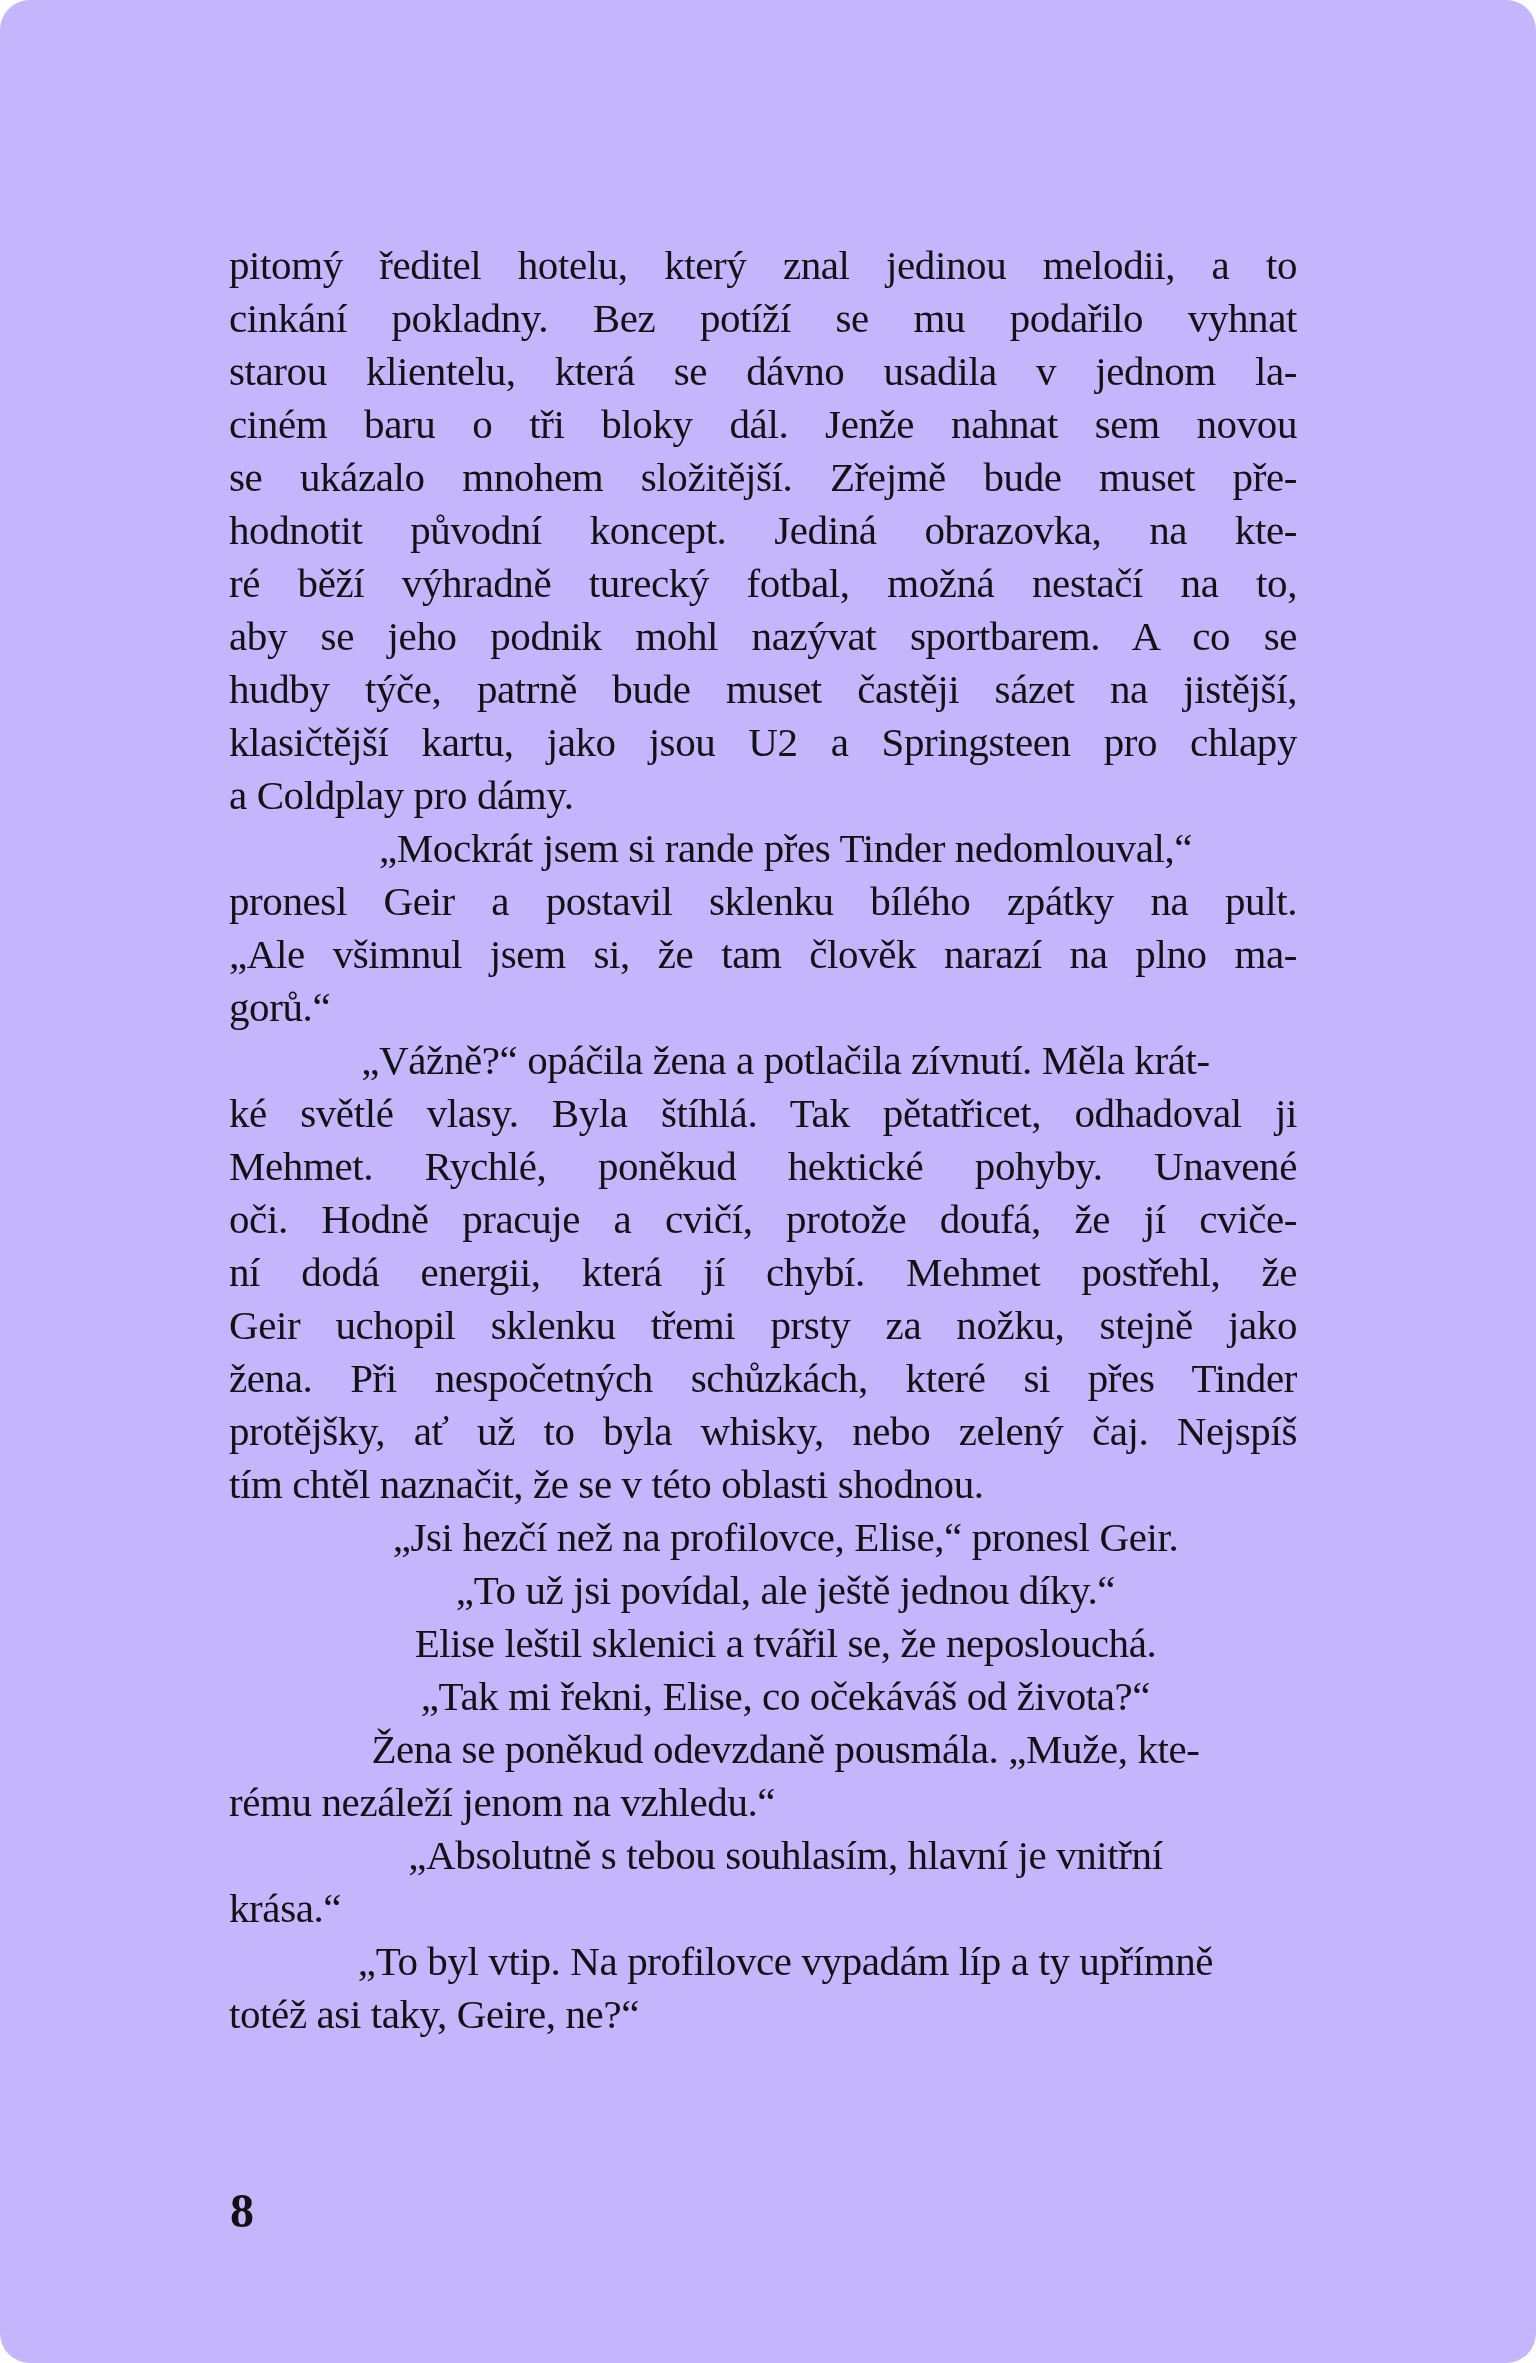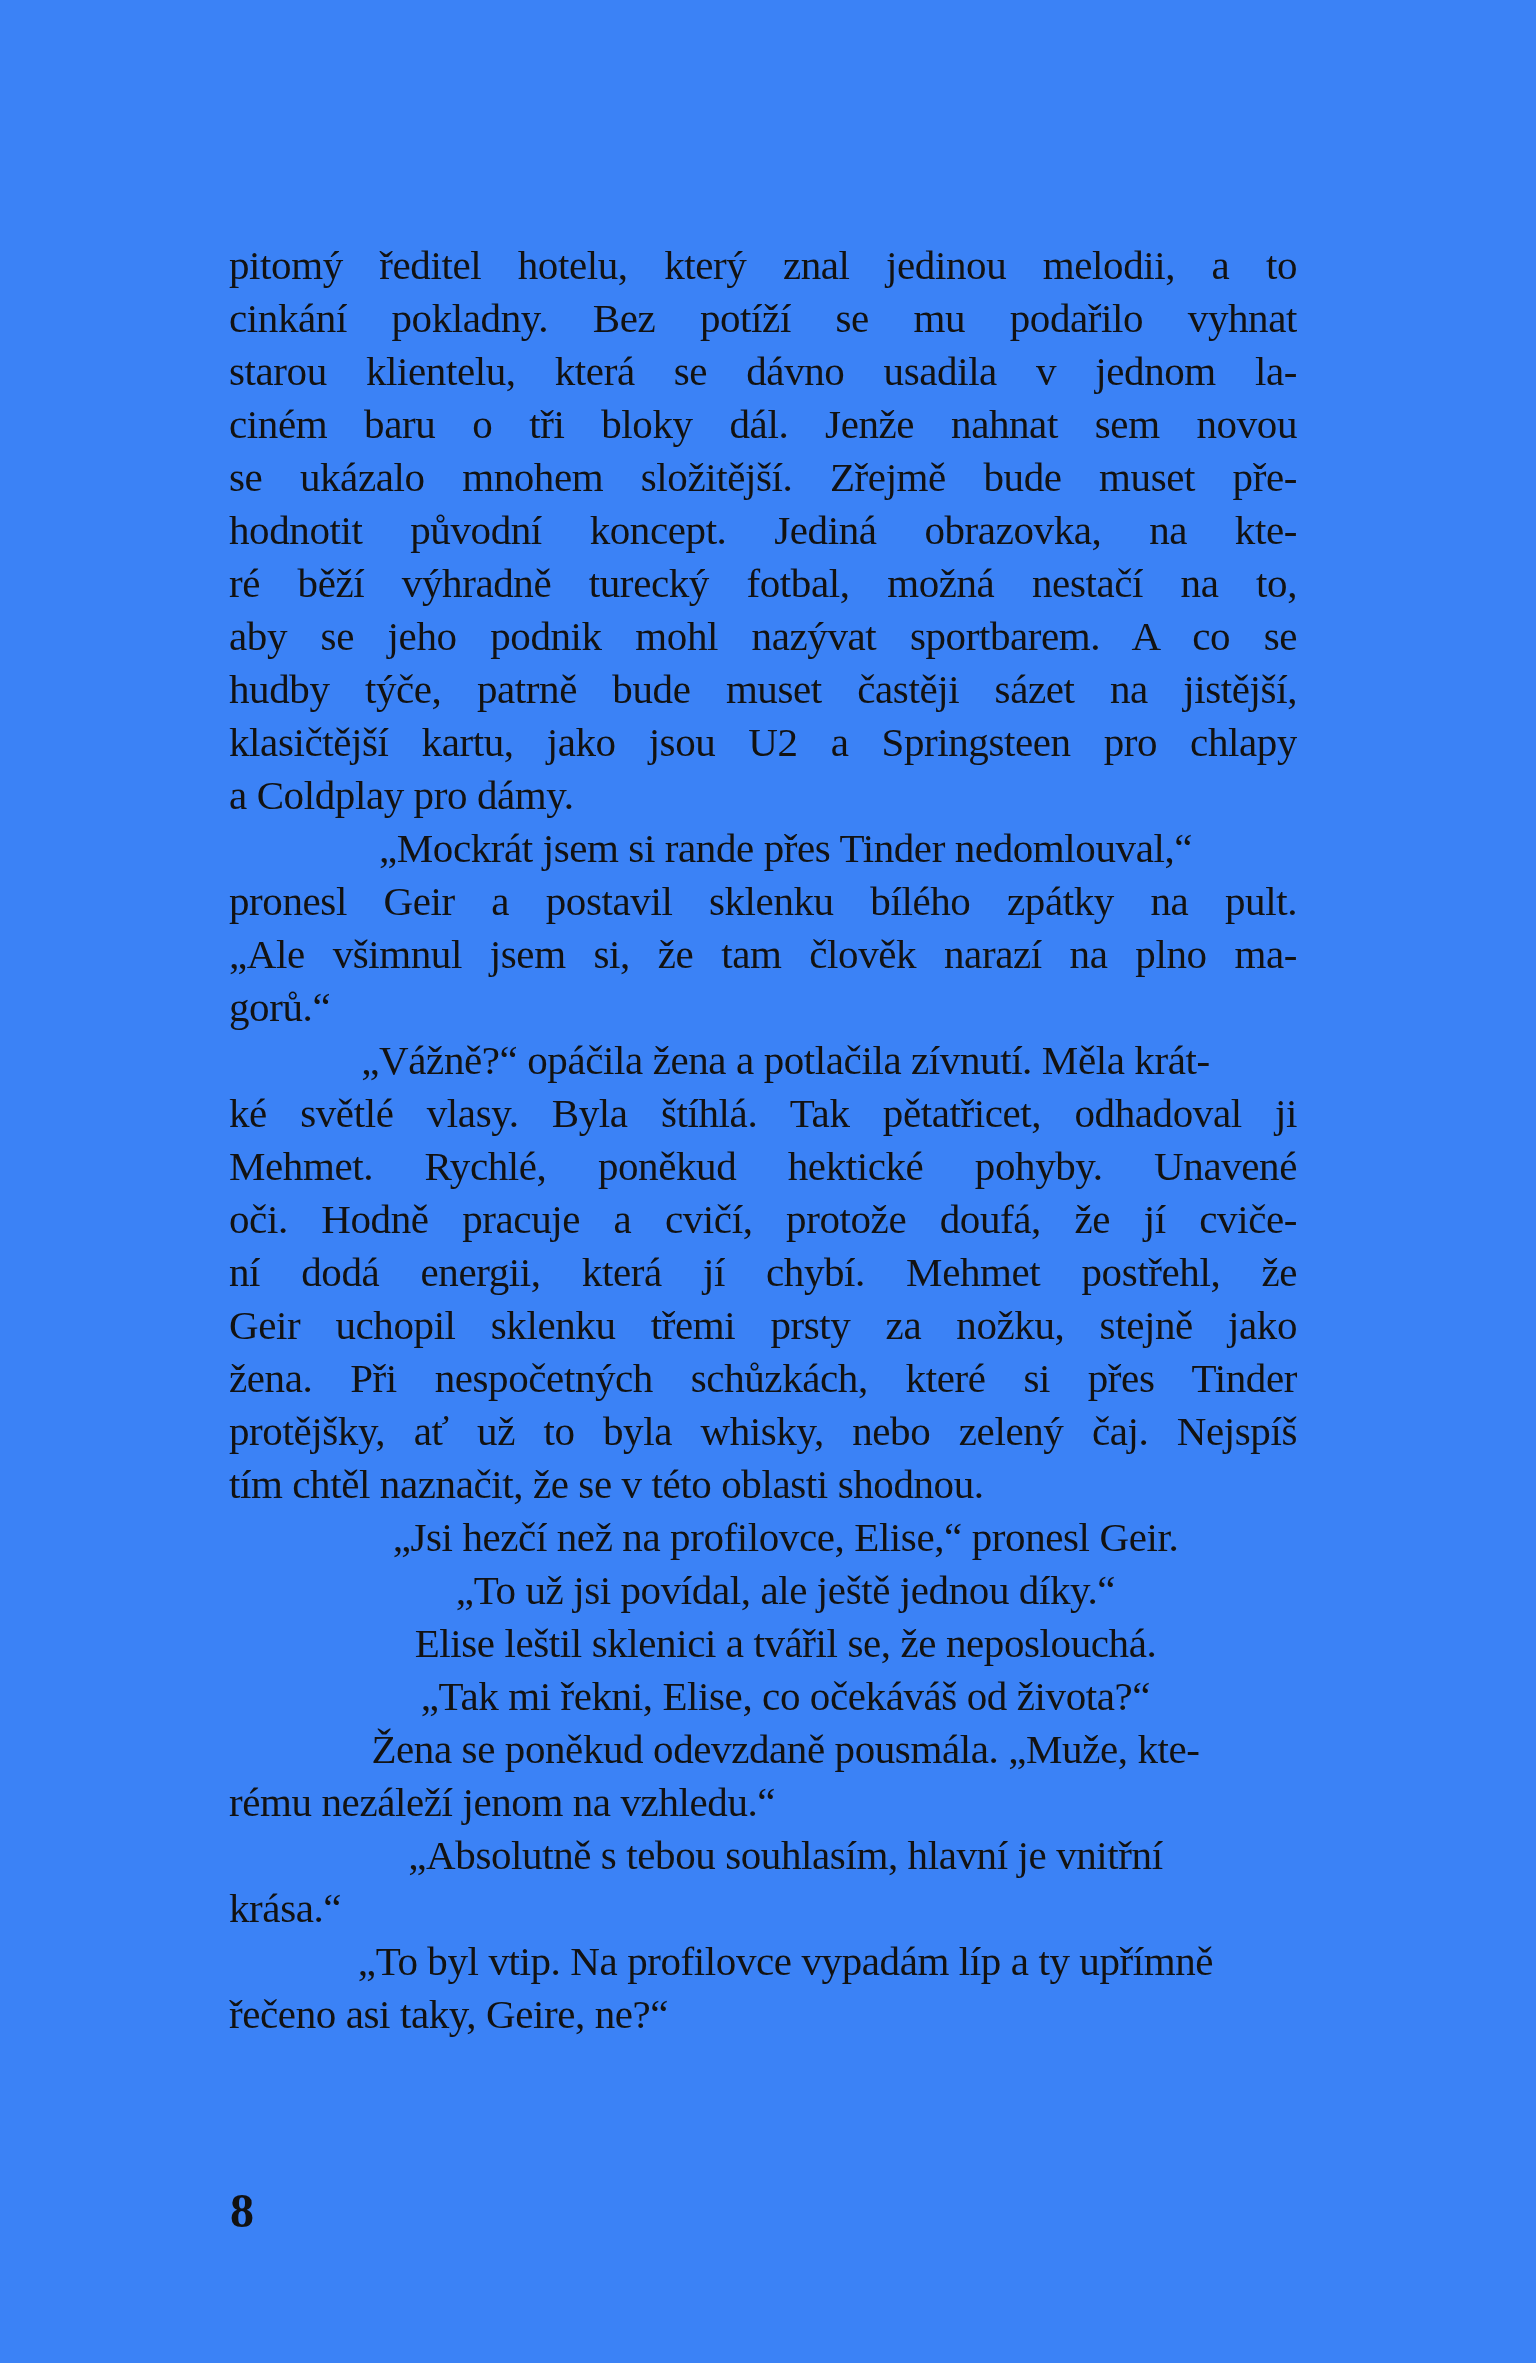--- a/index.html
+++ b/index.html
@@ -10,21 +10,22 @@
     width: 1536px;
     height: 2363px;
     position: relative;
     background: #fdfdfd;
     font-family: "Liberation Serif", serif;
     overflow: hidden;
   }
   .book-page {
     position: absolute;
     inset: 0;
-    background: #3b82f6;
+    background: #c4b5fd;
+    border-radius: 30px;
   }
   .page-text {
     position: absolute;
     left: 229px;
     top: 239px;
     width: 1068px;
     font-size: 41px;
     line-height: 53px;
     letter-spacing: -0.4px;
     color: #121212;
@@ -92,16 +93,16 @@
       <div class="line">tím chtěl naznačit, že se v této oblasti shodnou.</div>
       <div class="line indent">„Jsi hezčí než na profilovce, Elise,“ pronesl Geir.</div>
       <div class="line indent">„To už jsi povídal, ale ještě jednou díky.“</div>
       <div class="line indent">Elise leštil sklenici a tvářil se, že neposlouchá.</div>
       <div class="line indent">„Tak mi řekni, Elise, co očekáváš od života?“</div>
       <div class="line j indent">Žena se poněkud odevzdaně pousmála. „Muže, kte-</div>
       <div class="line">rému nezáleží jenom na vzhledu.“</div>
       <div class="line j indent">„Absolutně s tebou souhlasím, hlavní je vnitřní</div>
       <div class="line">krása.“</div>
       <div class="line j indent">„To byl vtip. Na profilovce vypadám líp a ty upřímně</div>
-      <div class="line">řečeno asi taky, Geire, ne?“</div>
+      <div class="line">totéž asi taky, Geire, ne?“</div>
     </div>
   <div class="folio">8</div>
 </div>
 
 </body></html>

